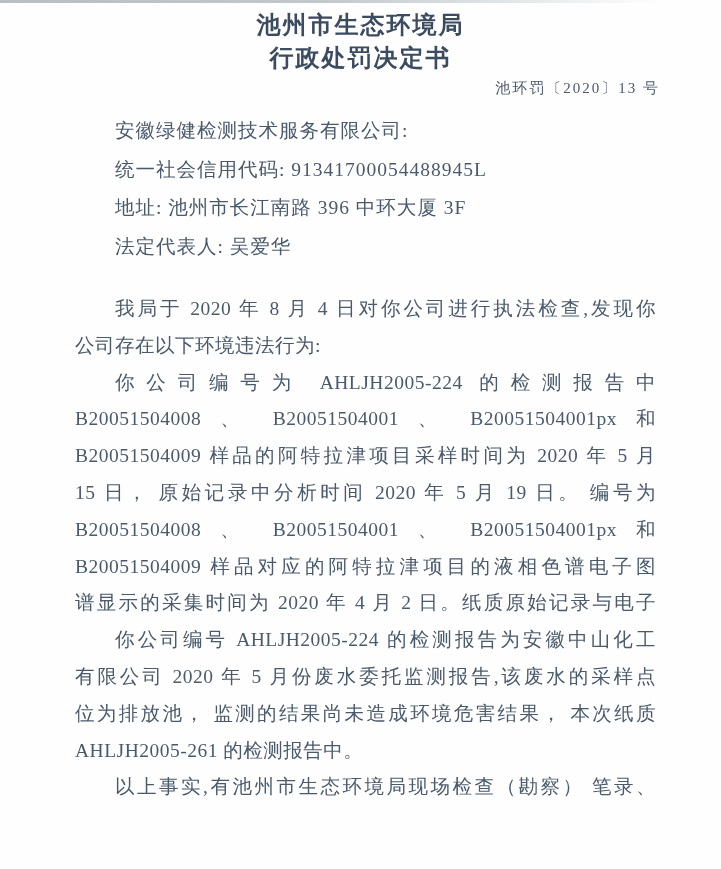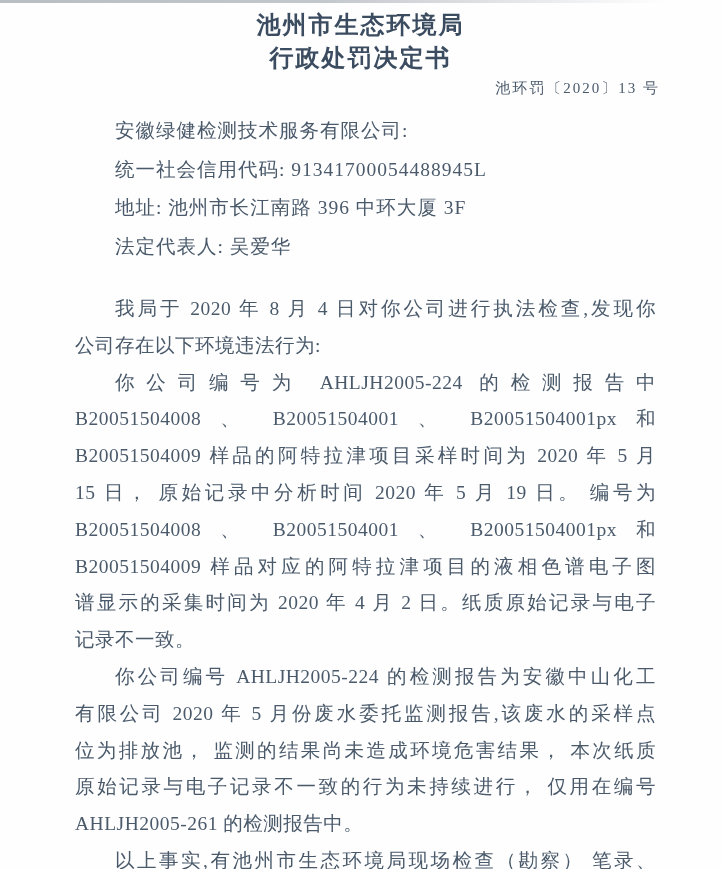--- a/index.html
+++ b/index.html
@@ -67,20 +67,18 @@
 <div class="body-lines">
     <div class="line j ind">我局于 2020 年 8 月 4 日对你公司进行执法检查,发现你</div>
     <div class="line">公司存在以下环境违法行为:</div>
     <div class="line j ind">你公司编号为 AHLJH2005-224 的检测报告中</div>
     <div class="line j">B20051504008 、 B20051504001 、 B20051504001px 和</div>
     <div class="line j">B20051504009 样品的阿特拉津项目采样时间为 2020 年 5 月</div>
     <div class="line j">15 日， 原始记录中分析时间 2020 年 5 月 19 日。 编号为</div>
     <div class="line j">B20051504008 、 B20051504001 、 B20051504001px 和</div>
     <div class="line j">B20051504009 样品对应的阿特拉津项目的液相色谱电子图</div>
     <div class="line j">谱显示的采集时间为 2020 年 4 月 2 日。纸质原始记录与电子</div>
-    <div class="line">记录不一致。</div>
     <div class="line j ind">你公司编号 AHLJH2005-224 的检测报告为安徽中山化工</div>
     <div class="line j">有限公司 2020 年 5 月份废水委托监测报告,该废水的采样点</div>
     <div class="line j">位为排放池， 监测的结果尚未造成环境危害结果， 本次纸质</div>
-    <div class="line j">原始记录与电子记录不一致的行为未持续进行， 仅用在编号</div>
     <div class="line">AHLJH2005-261 的检测报告中。</div>
     <div class="line j ind">以上事实,有池州市生态环境局现场检查（勘察） 笔录、</div>
   </div>
 
 </body></html>

